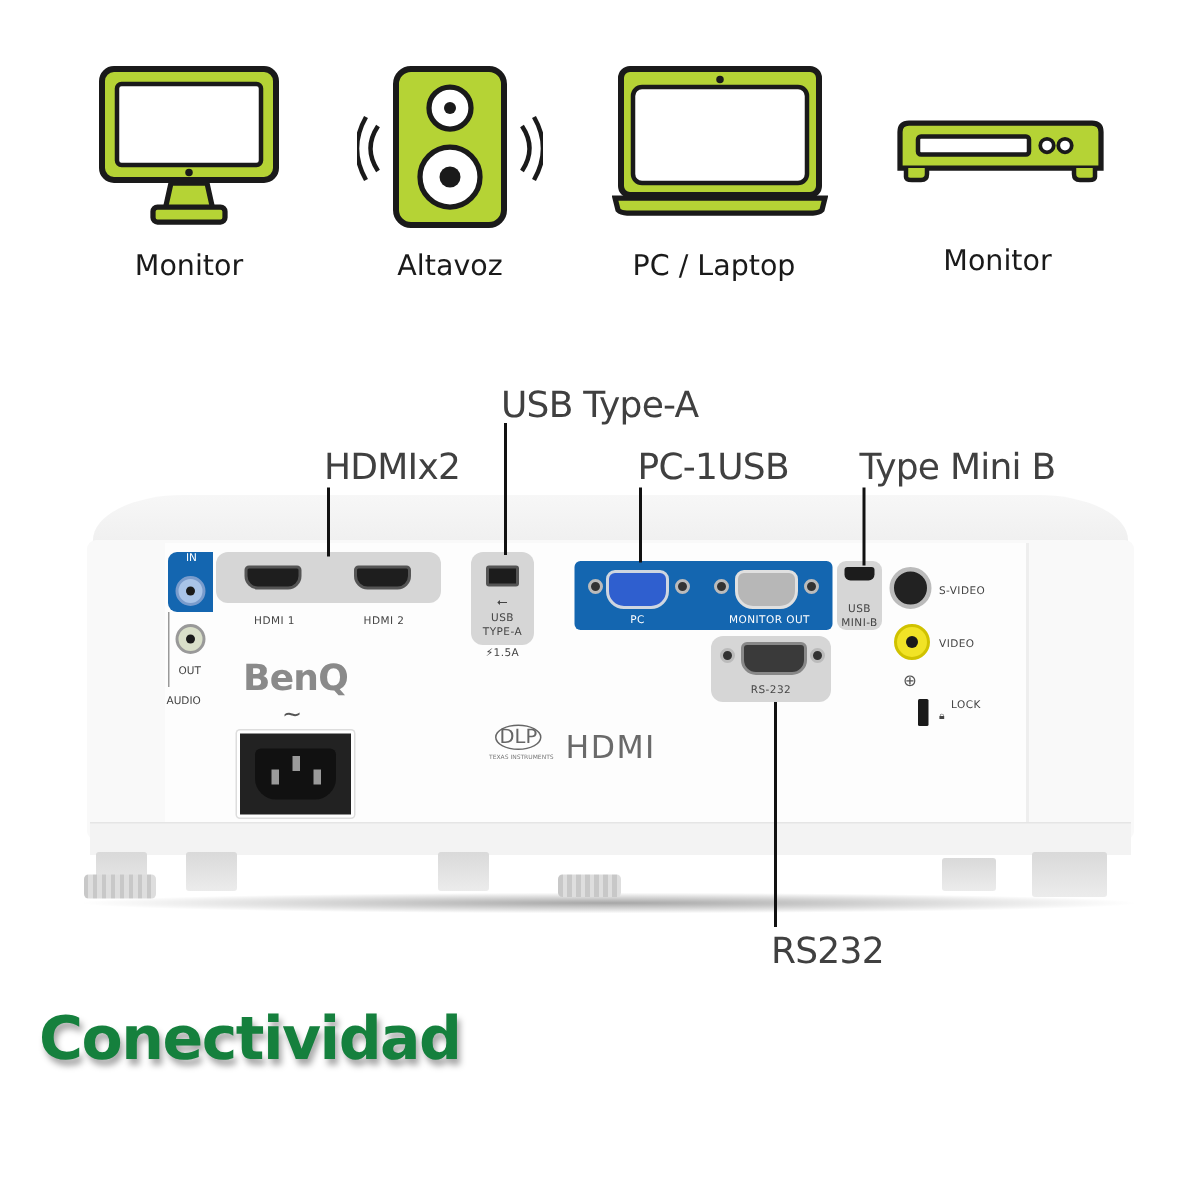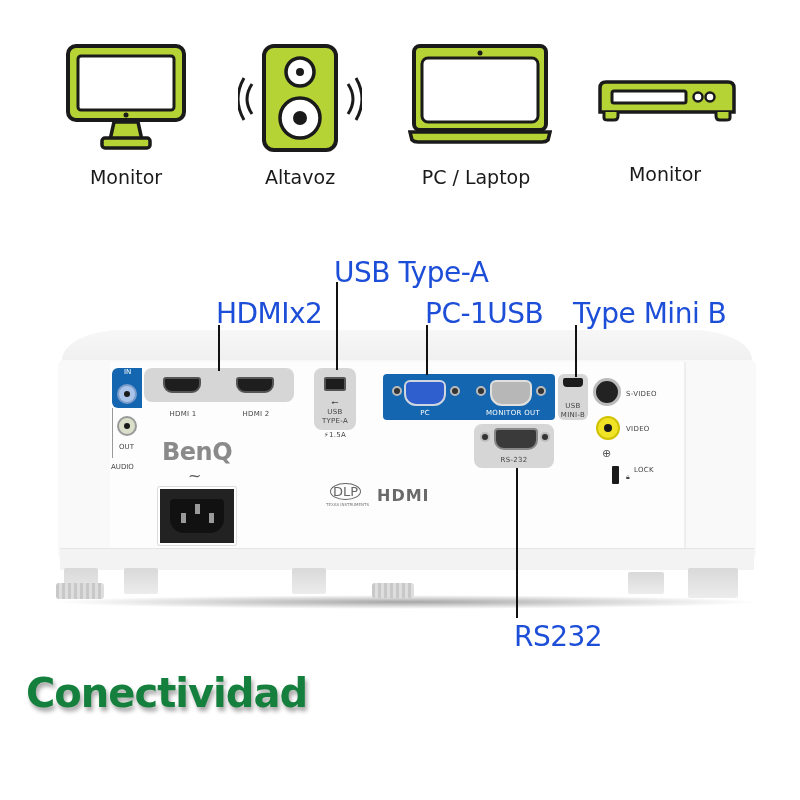--- a/index.html
+++ b/index.html
@@ -6,21 +6,21 @@
   html, body { width: 800px; height: 800px; background: #ffffff; overflow: hidden; }
   body { position: relative; font-family: "DejaVu Sans", sans-serif; color: #111; }
 
   .abs { position: absolute; }
 
   
   .dev-icon { position: absolute; }
   .dev-label { position: absolute; font-family: "DejaVu Sans", sans-serif; font-size: 19px; color: #1a1a1a; text-align: center; white-space: nowrap; }
 
   
-  .callout { position: absolute; font-family: "DejaVu Sans", sans-serif; font-size: 28px; color: #1d4ed8; white-space: nowrap; letter-spacing: -0.5px; }
+  .callout { position: absolute; font-family: "DejaVu Sans", sans-serif; font-size: 24px; color: #404040; white-space: nowrap; letter-spacing: -0.5px; }
   .leader { position: absolute; width: 2px; background: #111; }
 
   
   .proj-top { position: absolute; left: 62px; top: 330px; width: 690px; height: 40px;
               background: linear-gradient(#f7f7f7, #eeeeee); border-radius: 60px 60px 0 0 / 30px 30px 0 0;
               border-bottom: 1px solid #e2e2e2; }
   .proj-body { position: absolute; left: 58px; top: 360px; width: 698px; height: 200px;
                background: #f9f9f9; border-radius: 6px; }
   .panel { position: absolute; left: 110px; top: 362px; width: 576px; height: 188px; background: #fdfdfd;
            border-right: 2px solid #eeeeee; }
@@ -42,21 +42,21 @@
   .vga { position: absolute; width: 42px; height: 26px; border-radius: 6px 6px 12px 12px; border: 2px solid #cfd6e0; }
   .screw { position: absolute; width: 10px; height: 10px; border-radius: 50%; background: #333; border: 2px solid #bbb; }
   .jack { position: absolute; border-radius: 50%; }
   .jack .hole { position: absolute; border-radius: 50%; background: #1a1a1a; }
 
   .benq { position: absolute; font-family: "DejaVu Sans", sans-serif; font-weight: bold; font-size: 24px; color: #8a8a8a; letter-spacing: -0.5px; }
   .power { position: absolute; left: 158px; top: 487px; width: 78px; height: 58px; background: #222; border-radius: 2px; border: 2px solid #fff; box-shadow: 0 0 0 1px #ddd; }
   .power .inner { position: absolute; left: 10px; top: 10px; width: 54px; height: 34px; background: #111; border-radius: 4px 4px 14px 14px; }
   .pin { position: absolute; width: 5px; height: 10px; background: #9a9a9a; }
   .logo-dlp { position: absolute; font-size: 13px; color: #666; }
-  .logo-hdmi { position: absolute; font-weight: bold; font-size: 16px; color: #6a6a6a; letter-spacing: 1px; }
+  .logo-hdmi { position: absolute; font-weight: normal; font-size: 21px; color: #6a6a6a; letter-spacing: 1px; }
 
   .title { position: absolute; left: 26px; top: 670px; font-family: "DejaVu Sans", sans-serif; font-weight: bold;
            font-size: 40px; color: #15803d; letter-spacing: -1px; text-shadow: 2px 4px 4px rgba(0,0,0,0.35); }
 </style>
 </head>
 <body>
 
 <div>
 
   <svg class="dev-icon" style="left:66px;top:44px" width="120" height="108" viewBox="0 0 120 108">

